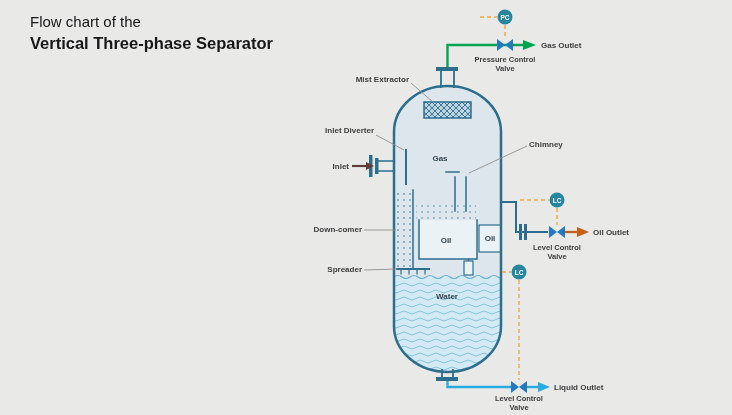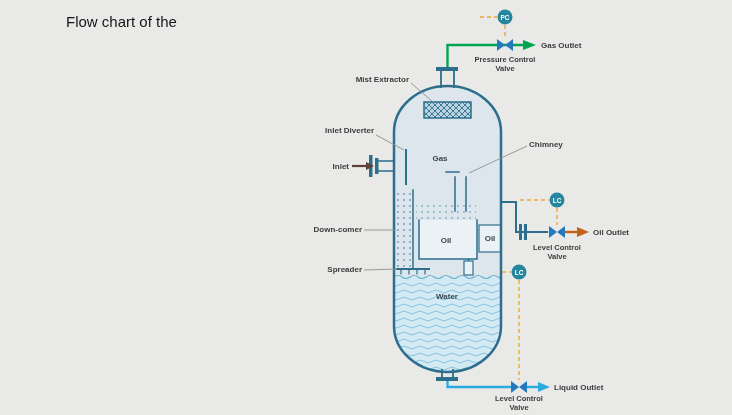--- a/index.html
+++ b/index.html
@@ -1,35 +1,36 @@
 <!DOCTYPE html>
 <html><head>
 <meta charset="utf-8">
 <style>
   html,body{margin:0;padding:0;}
   .stage{position:relative;width:732px;height:415px;background:#e9eae8;overflow:hidden;
          font-family:"Liberation Sans",sans-serif;}
   .title{position:absolute;left:30px;top:12px;color:#161616;}
-  .title .t1{font-size:15px;font-weight:400;line-height:1.35;margin-left:36px;}
+  .title .t1{font-size:15px;font-weight:400;line-height:1.35;}
   .title .t2{font-size:16.5px;font-weight:700;line-height:1.35;}
   svg{position:absolute;left:0;top:0;}
   text{font-family:"Liberation Sans",sans-serif;}
   .lbl{font-size:8px;font-weight:700;fill:#3c3c3c;}
   .lbl-sm{font-size:7.5px;font-weight:700;fill:#3c3c3c;}
   .phase{font-size:8px;font-weight:700;fill:#35454f;}
   .inst{font-size:6.5px;font-weight:700;fill:#ffffff;text-anchor:middle;}
   .leader{stroke:#8f8f8f;stroke-width:0.9;fill:none;}
 </style>
 </head>
 <body>
 
 <div class="stage">
 
   <div class="title">
     <div class="t1">Flow chart of the</div>
+    <div class="t2">Vertical Three-phase Separator</div>
   </div>
 
   <svg width="732" height="415" viewBox="0 0 732 415">
     <defs>
       <clipPath id="vclip">
         <path d="M394,132 A53.5,46 0 0 1 501,132 L501,326 A53.5,46 0 0 1 394,326 Z"></path>
       </clipPath>
       <pattern id="waves" width="16" height="7" patternUnits="userSpaceOnUse">
         <path d="M0,4.5 q4,-3 8,0 t8,0" fill="none" stroke-width="1" stroke="#85c2dc"></path>
       </pattern>

